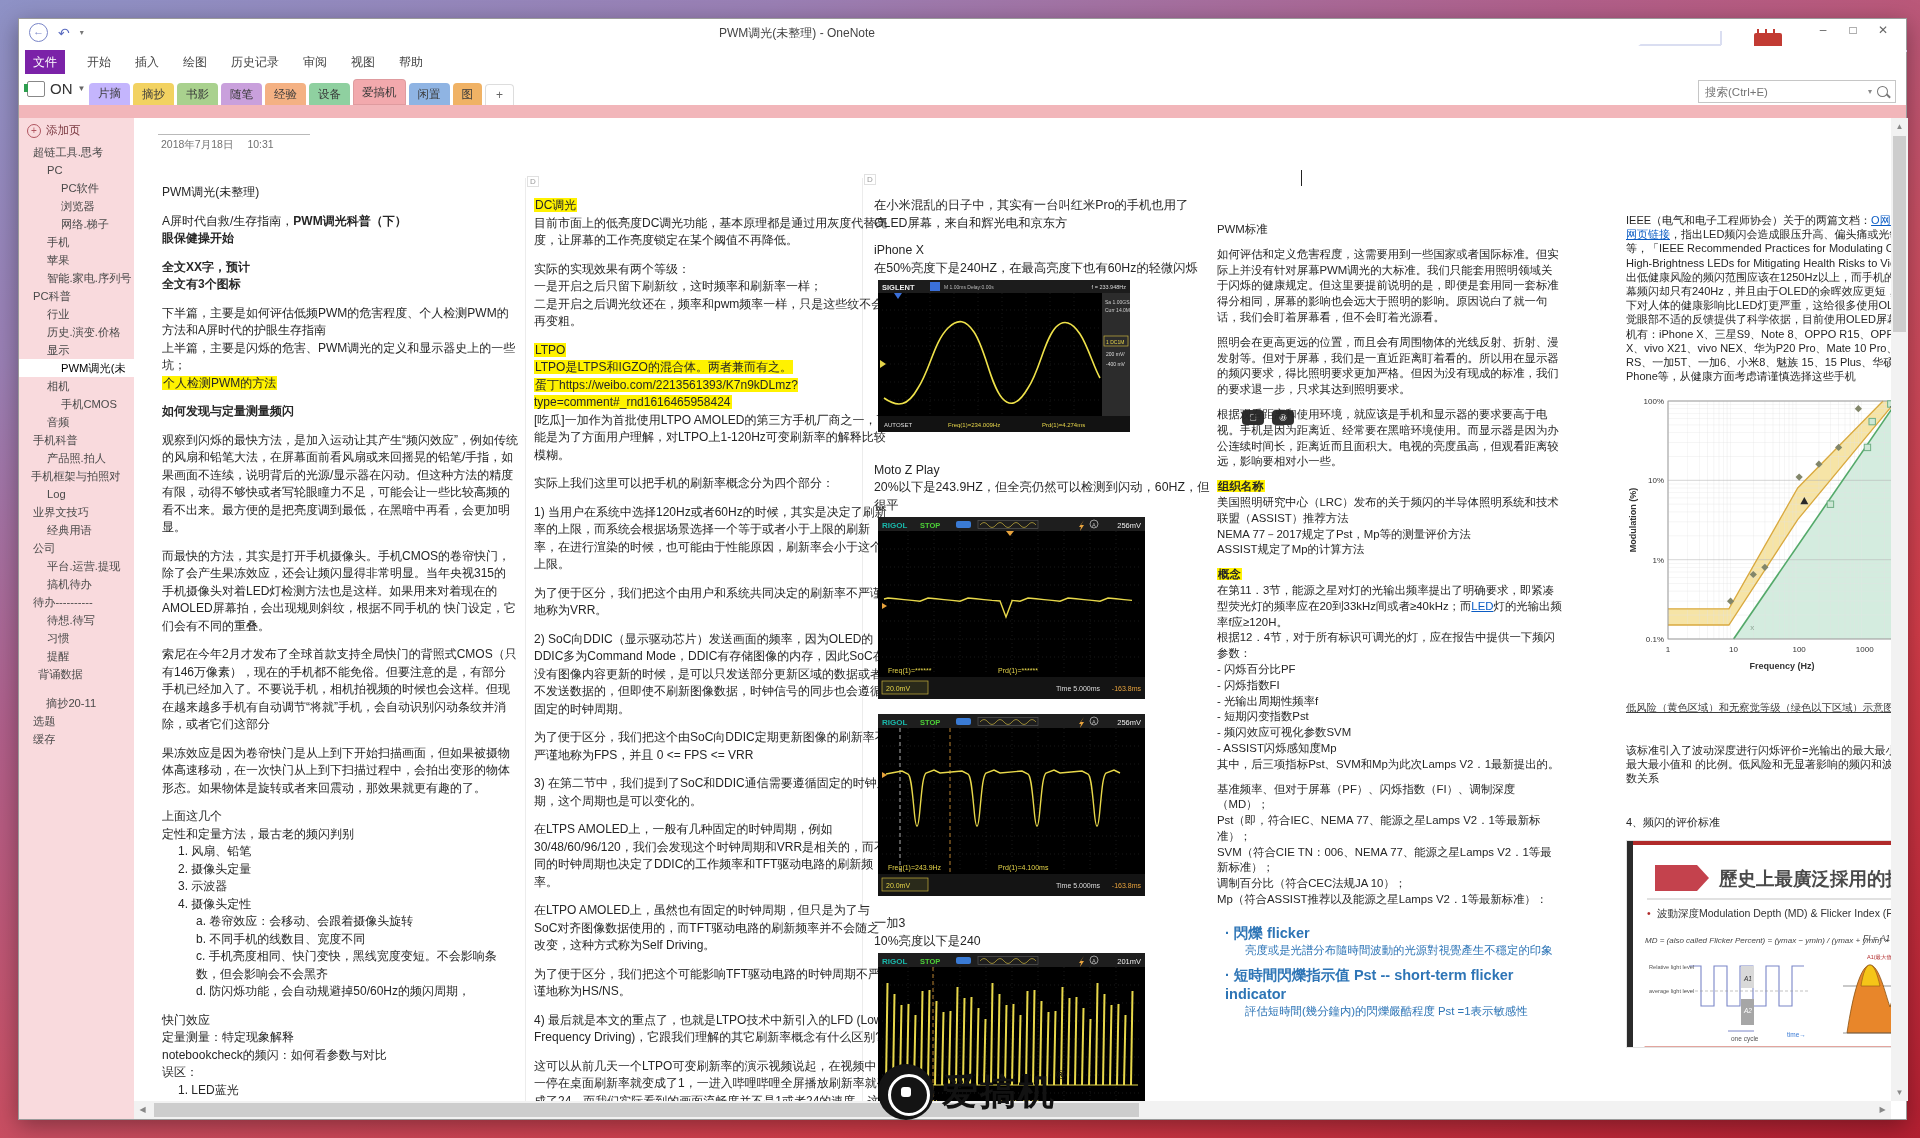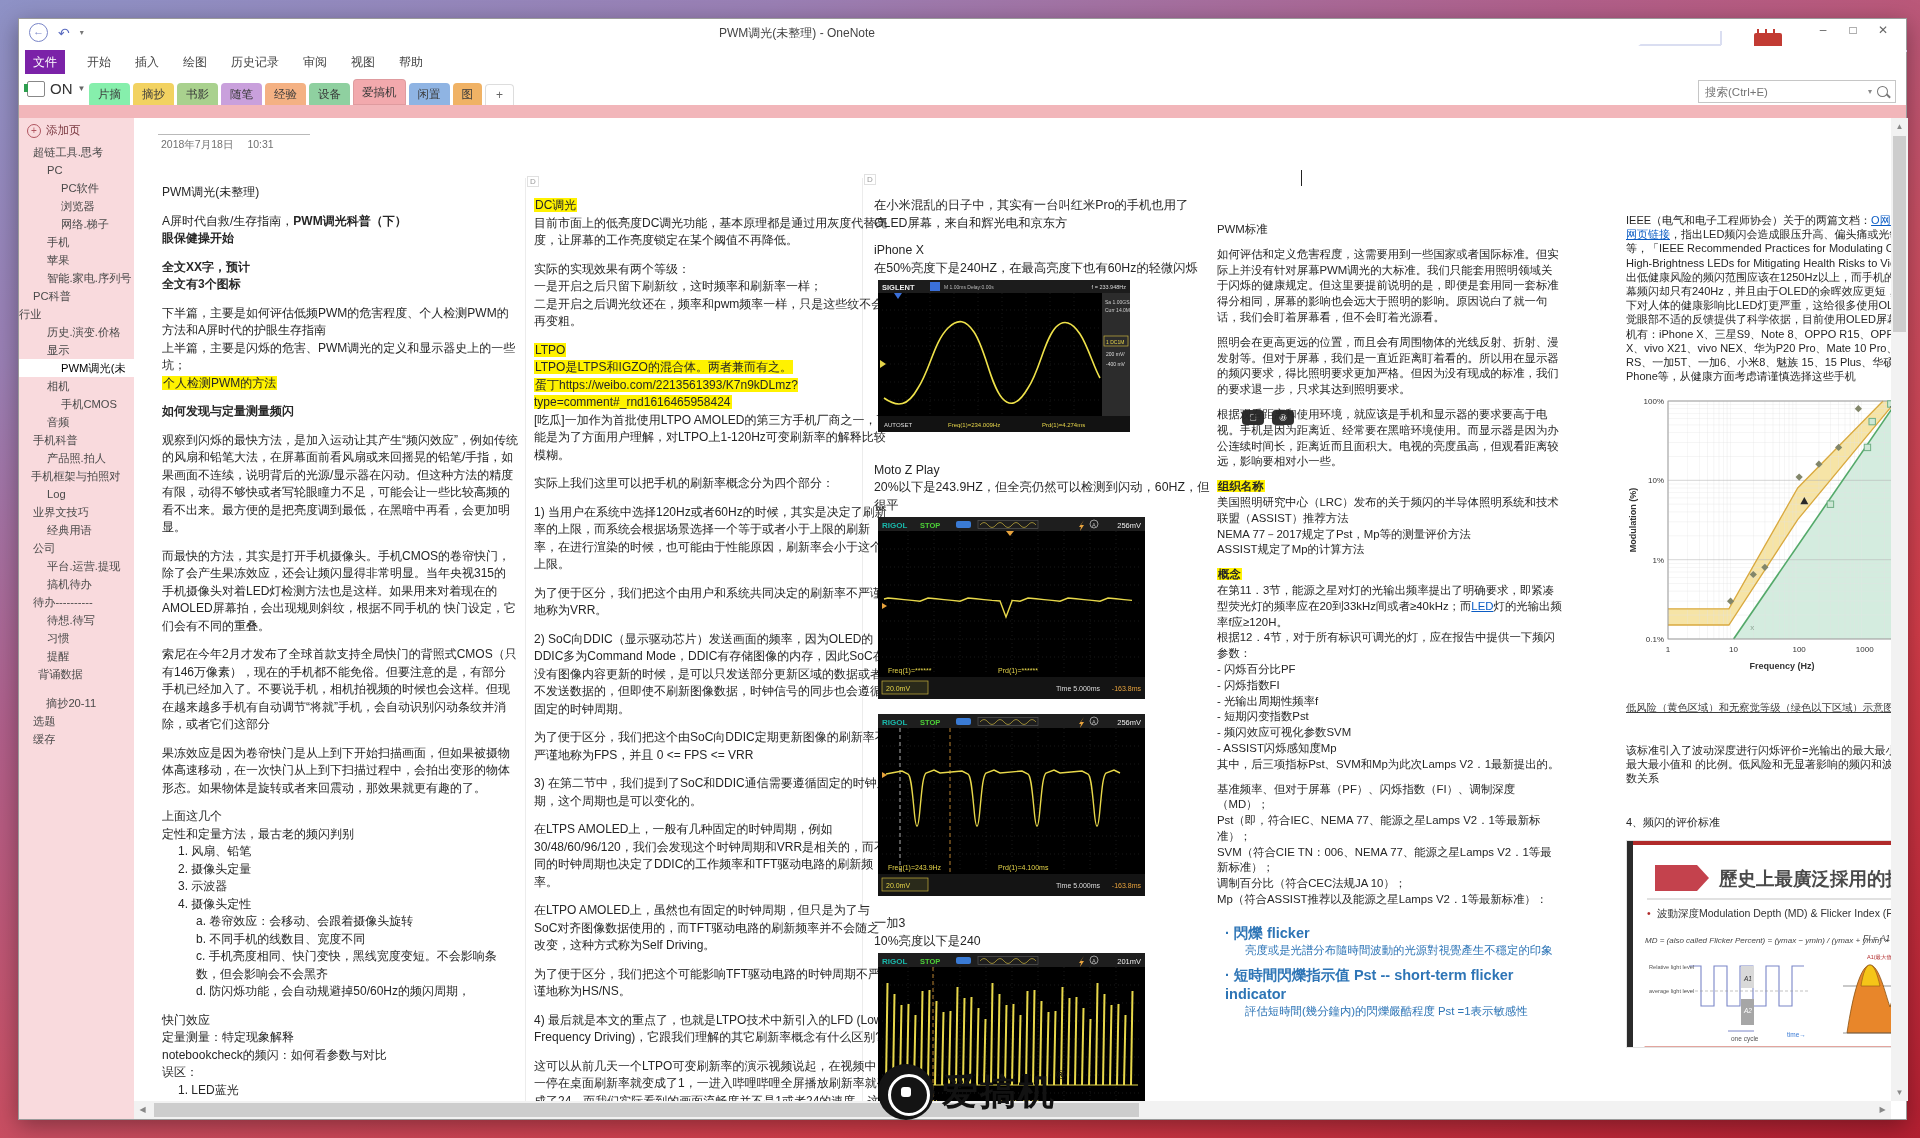--- a/index.html
+++ b/index.html
@@ -146,21 +146,21 @@
         </div>
     </div>
 
     <div class="sectionrow">
       <div class="nbk">
         <div class="book"></div>
         <span>ON</span>
         <span class="dd">▼</span>
       </div>
       <div class="sec-tabs" id="section-tabs">
-          <div class="sec-tab" style="background: #86efac;">片摘</div>
+          <div class="sec-tab" style="background: #c4b5fd; font-family: Liberation Mono, monospace;">片摘</div>
           <div class="sec-tab" style="background: rgb(242, 210, 97);">摘抄</div>
           <div class="sec-tab" style="background: rgb(169, 209, 142);">书影</div>
           <div class="sec-tab" style="background: rgb(201, 160, 220);">随笔</div>
           <div class="sec-tab" style="background: rgb(244, 177, 131);">经验</div>
           <div class="sec-tab" style="background: rgb(143, 208, 160);">设备</div>
           <div class="sec-tab active" style="background: rgb(242, 169, 173);">爱搞机</div>
           <div class="sec-tab" style="background: rgb(143, 180, 227);">闲置</div>
           <div class="sec-tab" style="background: rgb(240, 178, 101);">图</div>
           <div class="sec-plus">+</div>
         </div>
@@ -181,21 +181,21 @@
         <div id="page-items">
             <div class="pgitem" style="padding-left: 14px;">超链工具.思考</div>
             <div class="pgitem" style="padding-left: 28px;">PC</div>
             <div class="pgitem" style="padding-left: 42px;">PC软件</div>
             <div class="pgitem" style="padding-left: 42px;">浏览器</div>
             <div class="pgitem" style="padding-left: 42px;">网络.梯子</div>
             <div class="pgitem" style="padding-left: 28px;">手机</div>
             <div class="pgitem" style="padding-left: 28px;">苹果</div>
             <div class="pgitem" style="padding-left: 28px;">智能.家电.序列号</div>
             <div class="pgitem" style="padding-left: 14px;">PC科普</div>
-            <div class="pgitem" style="">行业</div>
+            <div class="pgitem" style="padding-left: 28px;">行业</div>
             <div class="pgitem" style="padding-left: 28px;">历史.演变.价格</div>
             <div class="pgitem" style="padding-left: 28px;">显示</div>
             <div class="pgitem sel" style="padding-left: 42px;">PWM调光(未</div>
             <div class="pgitem" style="padding-left: 28px;">相机</div>
             <div class="pgitem" style="padding-left: 42px;">手机CMOS</div>
             <div class="pgitem" style="padding-left: 28px;">音频</div>
             <div class="pgitem" style="padding-left: 14px;">手机科普</div>
             <div class="pgitem" style="padding-left: 28px;">产品照.拍人</div>
             <div class="pgitem" style="padding-left: 12px;">手机框架与拍照对</div>
             <div class="pgitem" style="padding-left: 28px;">Log</div>

